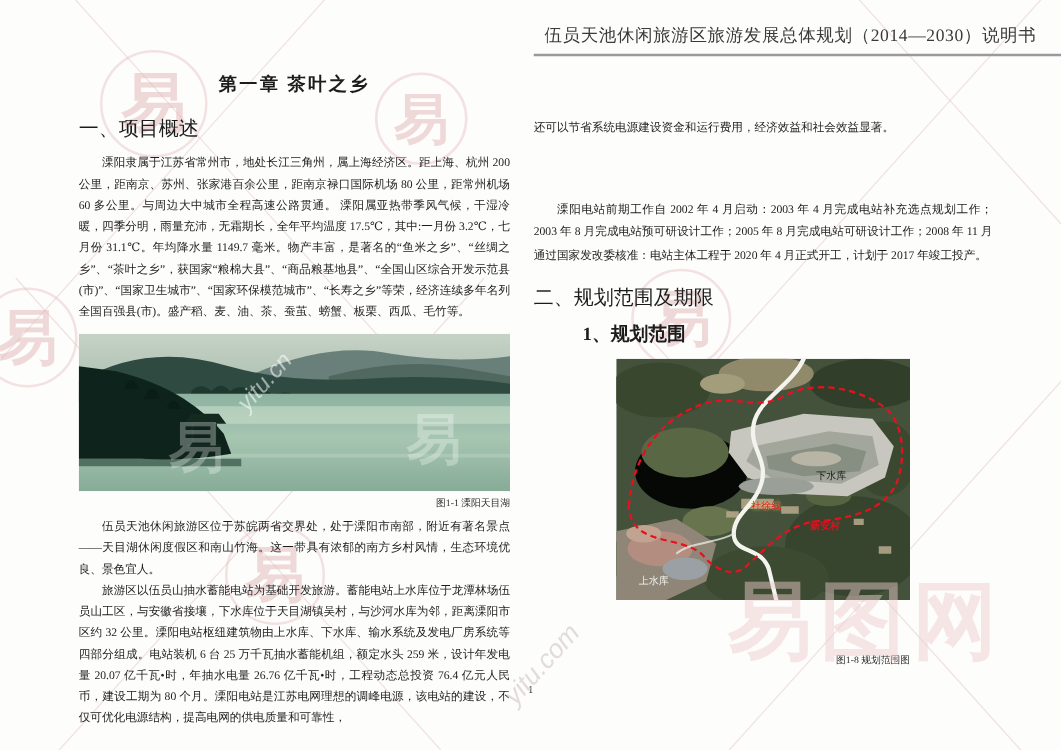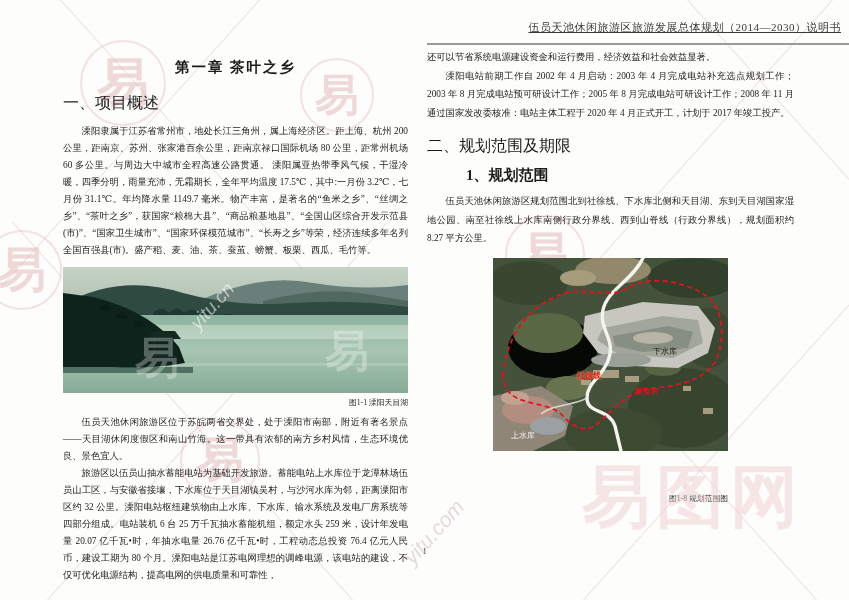--- a/index.html
+++ b/index.html
@@ -1,44 +1,44 @@
 <!DOCTYPE html>
 <html><head>
 <meta charset="utf-8">
 <style>
   * { margin:0; padding:0; box-sizing:border-box; }
   html,body { background:#ffffff; }
   body { font-family:"Liberation Serif","DejaVu Serif",serif; color:#1c1c1c; }
   .page { position:relative; width:849px; height:600px; background:#fdfdfc; overflow:hidden; }
 
   
-  .doc-header { position:absolute; top:20px; right:8px; font-size:11px; color:#3a3a3a; letter-spacing:0.5px;text-decoration:underline; }
+  .doc-header { position:absolute; top:20px; right:20px; font-size:14px; color:#3a3a3a; letter-spacing:0.5px; }
   .header-rule { position:absolute; top:43px; left:427px; right:0; height:2px; background:#9a9a9a; }
 
   
   .col-left  { position:absolute; left:63px;  top:58px; width:345px; }
   .col-right { position:absolute; left:427px; top:48px; width:367px; }
 
   .chapter-title { text-align:center; font-size:14.5px; font-weight:bold; margin-bottom:16px; letter-spacing:2px; }
   .sec-title  { font-size:16px; font-weight:normal; margin:6px 0 9px 0; }
   .sub-title  { font-size:15px; font-weight:bold; margin:6px 0 7px 0; padding-left:2.6em; }
   .para { font-size:9.3px; line-height:17px; text-align:justify; text-indent:2em; }
   .para.cont { text-indent:0; }
-  .col-right .para { line-height:18.5px; }
+  .col-right .para { line-height:18.5px;margin-top:46px; }
 
   
   .figure { margin-top:8px; }
   .fig-caption { text-align:right; font-size:7.8px; color:#2a2a2a; margin:4px 0 6px 0; }
   .lake-wrap { position:relative; width:345px; height:126px; }
   .map-fig { width:235px; margin:10px auto 0 auto; }
   .map-wrap { position:relative; width:235px; height:231px; }
   .map-label { position:absolute; font-size:8px; font-family:"Liberation Sans","DejaVu Sans",sans-serif; white-space:nowrap; }
   .lbl-lower { top:88px; left:160px; color:#1b1b1b; }
-  .lbl-shexu { top:112px; left:84px;  color:#e0101e; font-weight:bold; text-shadow:0 0 2px #ffe27a; }
-  .lbl-village { top:128px; left:142px; color:#e0101e; font-weight:bold; }
+  .lbl-shexu { top:112px; left:108px;  color:#e0101e; font-weight:normal; text-shadow:0 0 2px #ffe27a; }
+  .lbl-village { top:128px; left:155px; color:#e0101e; font-weight:bold; }
   .lbl-upper { top:172px; left:18px; color:#f2f2ee; }
 
   
   .page-number { position:absolute; left:0; right:0; top:546px; text-align:center; font-size:8.5px; color:#333; }
 
   
   .wm { position:absolute; pointer-events:none; }
   .wm-line { height:0; border-top:1.6px solid rgba(226,190,190,0.45); width:560px; transform-origin:center; }
   .wm-circle { border:2px solid rgba(228,186,186,0.40); border-radius:50%; display:flex; align-items:center; justify-content:center;
                color:rgba(228,186,186,0.55); font-weight:bold; }
@@ -126,21 +126,20 @@
     <p class="para">伍员天池休闲旅游区位于苏皖两省交界处，处于溧阳市南部，附近有著名景点——天目湖休闲度假区和南山竹海。这一带具有浓郁的南方乡村风情，生态环境优良、景色宜人。</p>
     <p class="para">旅游区以伍员山抽水蓄能电站为基础开发旅游。蓄能电站上水库位于龙潭林场伍员山工区，与安徽省接壤，下水库位于天目湖镇吴村，与沙河水库为邻，距离溧阳市区约 32 公里。溧阳电站枢纽建筑物由上水库、下水库、输水系统及发电厂房系统等四部分组成。电站装机 6 台 25 万千瓦抽水蓄能机组，额定水头 259 米，设计年发电量 20.07 亿千瓦•时，年抽水电量 26.76 亿千瓦•时，工程动态总投资 76.4 亿元人民币，建设工期为 80 个月。溧阳电站是江苏电网理想的调峰电源，该电站的建设，不仅可优化电源结构，提高电网的供电质量和可靠性，</p>
   </div>
 
   <div class="col-right">
     <p class="para cont">还可以节省系统电源建设资金和运行费用，经济效益和社会效益显著。</p>
     <p class="para">溧阳电站前期工作自 2002 年 4 月启动：2003 年 4 月完成电站补充选点规划工作；2003 年 8 月完成电站预可研设计工作；2005 年 8 月完成电站可研设计工作；2008 年 11 月通过国家发改委核准：电站主体工程于 2020 年 4 月正式开工，计划于 2017 年竣工投产。</p>
 
     <div class="sec-title" style="margin-top:14px;">二、规划范围及期限</div>
     <div class="sub-title">1、规划范围</div>
-    <p class="para">伍员天池休闲旅游区规划范围北到社徐线、下水库北侧和天目湖、东到天目湖国家湿地公园、南至社徐线上水库南侧行政分界线、西到山脊线（行政分界线），规划面积约 8.27 平方公里。</p>
 
     <div class="figure map-fig">
       <div class="map-wrap">
         <svg width="235" height="193" viewBox="0 0 235 193">
           <rect x="0" y="0" width="235" height="193" fill="#44523b"></rect>
           <g opacity="0.9">
             <ellipse cx="35" cy="25" rx="40" ry="22" fill="#39462f"></ellipse>
             <ellipse cx="200" cy="20" rx="45" ry="20" fill="#303d2a"></ellipse>
             <ellipse cx="120" cy="12" rx="38" ry="14" fill="#9a9070"></ellipse>
             <ellipse cx="85" cy="20" rx="18" ry="8" fill="#b0a684"></ellipse>

